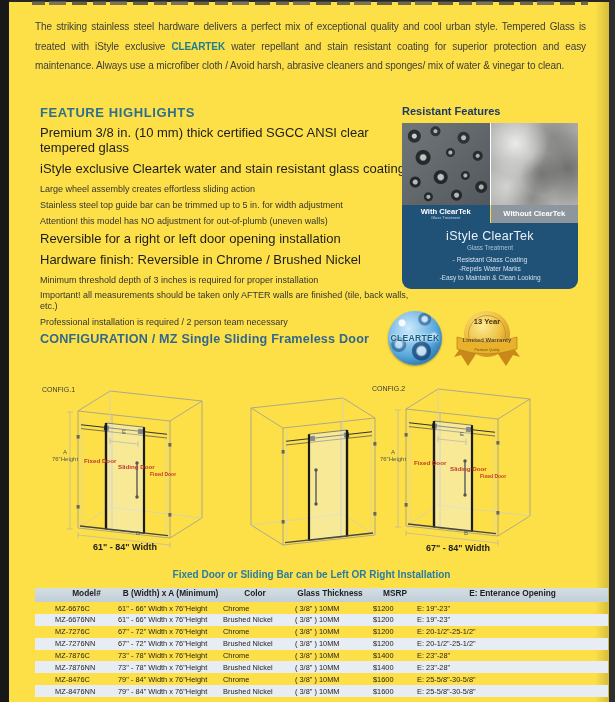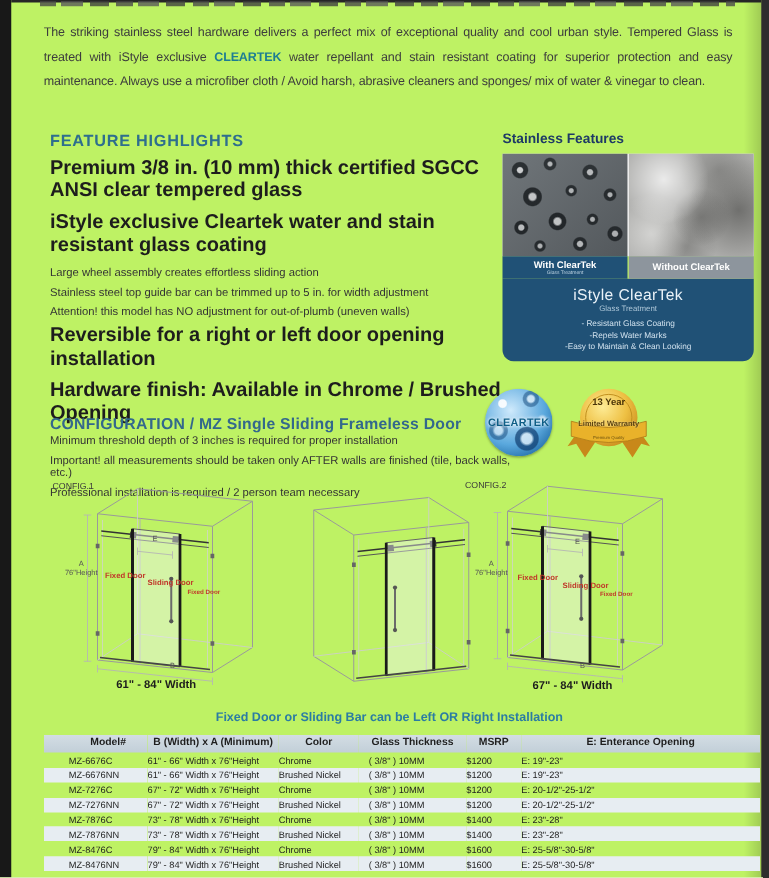--- a/index.html
+++ b/index.html
@@ -1,16 +1,16 @@
 <!DOCTYPE html>
 <html><head>
 <meta charset="utf-8">
 <style>
   html,body{margin:0;padding:0;background:#e9e9e9;}
-  .page{position:relative;width:615px;height:702px;background:#bef264;overflow:hidden;
+  .page{position:relative;width:615px;height:702px;background:#fde047;overflow:hidden;
         font-family:"Liberation Sans",sans-serif;color:#333;}
   .abs{position:absolute;}
 
   
   .edge-left{left:0;top:0;width:9px;height:702px;background:#181818;}
   .edge-right{right:0;top:0;width:6px;height:702px;background:#2e2e2e;}
   .edge-shadow{right:6px;top:0;width:14px;height:702px;
      background:linear-gradient(to right,rgba(0,0,0,0),rgba(0,0,0,.16));}
   .edge-top{left:9px;top:0;width:600px;height:2px;background:#262626;}
   .clip-strip{left:32px;top:1px;width:556px;height:4px;opacity:.8;
@@ -18,29 +18,29 @@
        #5a5a5a 17px 34px,transparent 34px 40px,#404040 40px 55px,transparent 55px 61px);}
 
   
   .intro{left:35px;top:7px;width:551px;font-size:10px;line-height:19.6px;
      text-align:justify;color:#3d3d3d;letter-spacing:-0.1px;}
   .cleartek-hl{color:#1d7d93;font-weight:bold;}
 
   
   .feat-title{left:40px;top:105px;font-size:13px;font-weight:bold;color:#2e6e8e;letter-spacing:.6px;}
   .feat-list{left:40px;top:126px;width:372px;}
-  .feat-b{font-size:16px;font-weight:bold;color:#1d1d1d;margin:0 0 6.5px 0;line-height:1.15;}
+  .feat-b{font-size:13px;font-weight:normal;color:#1d1d1d;margin:0 0 6.5px 0;line-height:1.15;}
   .feat-n{font-size:9px;color:#343434;margin:0 0 5.6px 0;line-height:1.15;}
   .warranty{left:40px;top:287px;width:562px;white-space:nowrap;}
   .warranty .lead{font-size:11.4px;font-weight:bold;color:#1d1d1d;}
   .warranty .rest{font-size:8.2px;color:#3a3a3a;}
 
   
   .addl-title{left:402px;top:105px;font-size:11px;font-weight:bold;color:#1e3a66;}
-  .addl-box{left:402px;top:123px;width:201px;}
+  .addl-box{left:402px;top:123px;width:176px;}
   .addl-imgs{display:flex;gap:1px;height:82px;background:#fff;}
   .img-with,.img-without{flex:1;}
   .img-with{background:
     radial-gradient(circle at 14% 16%, rgba(255,255,255,.65) 0 2px, rgba(35,40,43,.9) 3px 6px, transparent 7px),
     radial-gradient(circle at 38% 10%, rgba(255,255,255,.5) 0 1.5px, rgba(35,40,43,.85) 2.5px 4.5px, transparent 5.5px),
     radial-gradient(circle at 70% 18%, rgba(255,255,255,.55) 0 2px, rgba(35,40,43,.85) 3px 5.5px, transparent 6.5px),
     radial-gradient(circle at 24% 42%, rgba(255,255,255,.6) 0 2.5px, rgba(30,34,37,.9) 4px 7px, transparent 8px),
     radial-gradient(circle at 55% 36%, rgba(255,255,255,.5) 0 1.5px, rgba(30,34,37,.85) 2.5px 4px, transparent 5px),
     radial-gradient(circle at 86% 40%, rgba(255,255,255,.5) 0 1.5px, rgba(30,34,37,.85) 2.5px 4.5px, transparent 5.5px),
     radial-gradient(circle at 15% 72%, rgba(255,255,255,.55) 0 2px, rgba(28,32,35,.9) 3px 5px, transparent 6px),
@@ -125,27 +125,27 @@
   <p class="abs intro"><span>The striking stainless steel hardware delivers a perfect mix of exceptional quality and cool urban style. Tempered Glass is treated with iStyle exclusive </span><span class="cleartek-hl">CLEARTEK</span><span> water repellant and stain resistant coating for superior protection and easy maintenance. Always use a microfiber cloth / Avoid harsh, abrasive cleaners and sponges/ mix of water &amp; vinegar to clean.</span></p>
 
   <div class="abs feat-title">FEATURE HIGHLIGHTS</div>
   <div class="abs feat-list">
     <div class="feat-b">Premium 3/8 in. (10 mm) thick certified SGCC ANSI clear tempered glass</div>
     <div class="feat-b">iStyle exclusive Cleartek water and stain resistant glass coating</div>
     <div class="feat-n">Large wheel assembly creates effortless sliding action</div>
     <div class="feat-n">Stainless steel top guide bar can be trimmed up to 5 in. for width adjustment</div>
     <div class="feat-n">Attention! this model has NO adjustment for out-of-plumb (uneven walls)</div>
     <div class="feat-b">Reversible for a right or left door opening installation</div>
-    <div class="feat-b">Hardware finish: Available in Chrome / Brushed Opening</div>
+    <div class="feat-b">Hardware finish: Reversible in Chrome / Brushed Nickel</div>
     <div class="feat-n">Minimum threshold depth of 3 inches is required for proper installation</div>
     <div class="feat-n">Important! all measurements should be taken only AFTER walls are finished (tile, back walls, etc.)</div>
     <div class="feat-n">Professional installation is required /  2 person team necessary</div>
   </div>
 
-  <div class="abs addl-title">Stainless Features</div>
+  <div class="abs addl-title">Resistant Features</div>
   <div class="abs addl-box">
     <div class="addl-imgs">
       <div class="img-with"></div>
       <div class="img-without"></div>
     </div>
     <div class="addl-bands">
       <div class="band-with">
         <span class="b1">With ClearTek</span>
         <span class="b2">Glass Treatment</span>
       </div>

